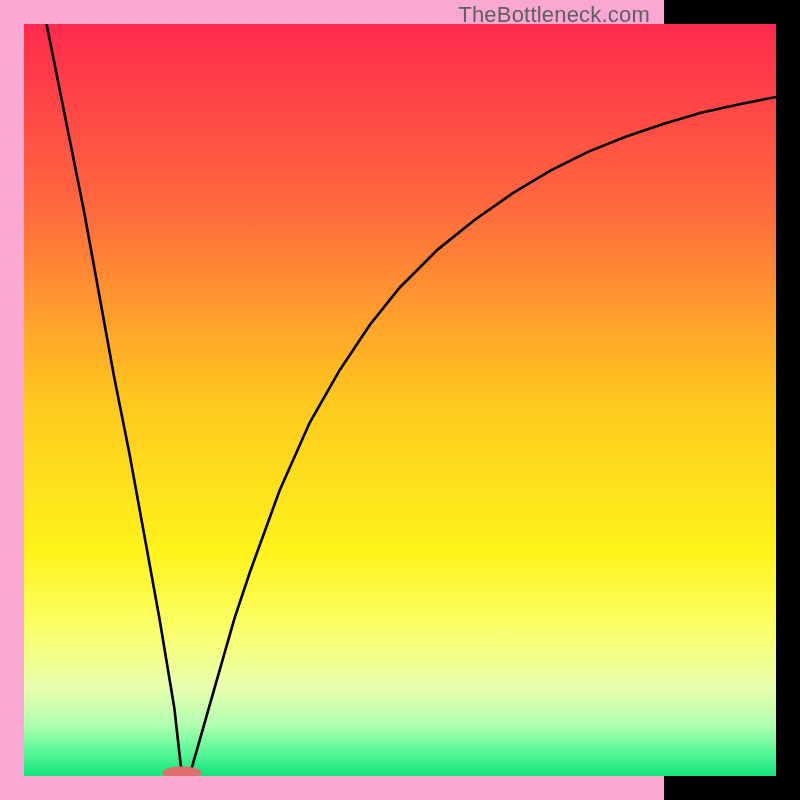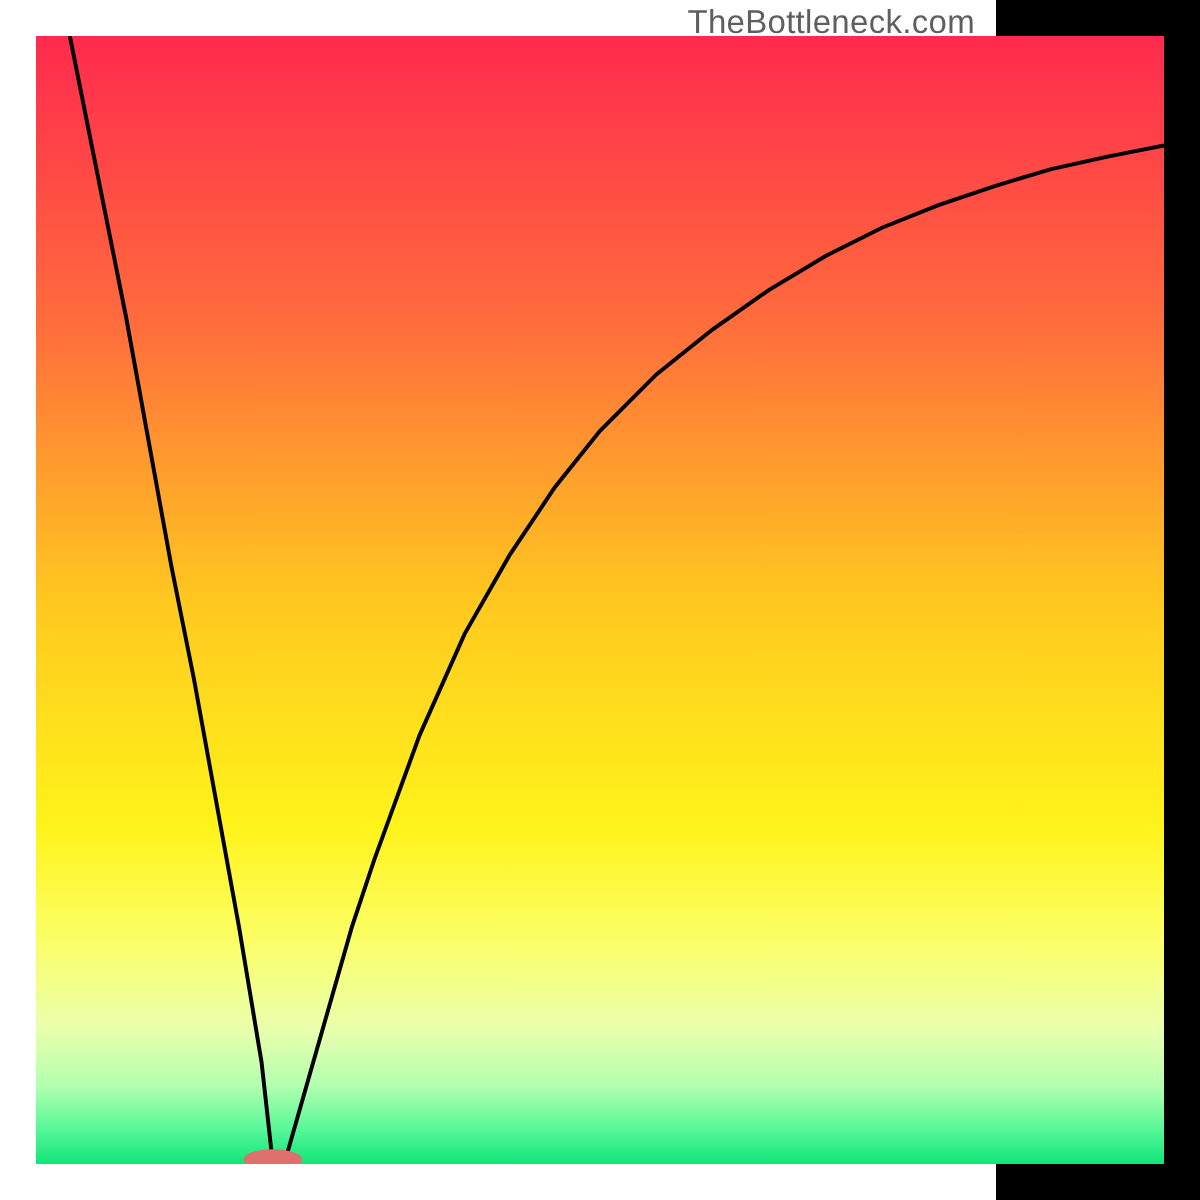--- a/index.html
+++ b/index.html
@@ -8,21 +8,21 @@
     width: 800px;
     height: 800px;
     overflow: hidden;
     background: #000;
     font-family: Arial, Helvetica, sans-serif;
   }
   .frame {
     position: relative;
     width: 664px;
     height: 800px;
-    background: #ffffff;
+    background: #f9a8d4;
   }
   
   .plot {
     position: absolute;
     left: 24px;
     top: 24px;
     width: 752px;
     height: 752px;
   }
   .plot svg {

